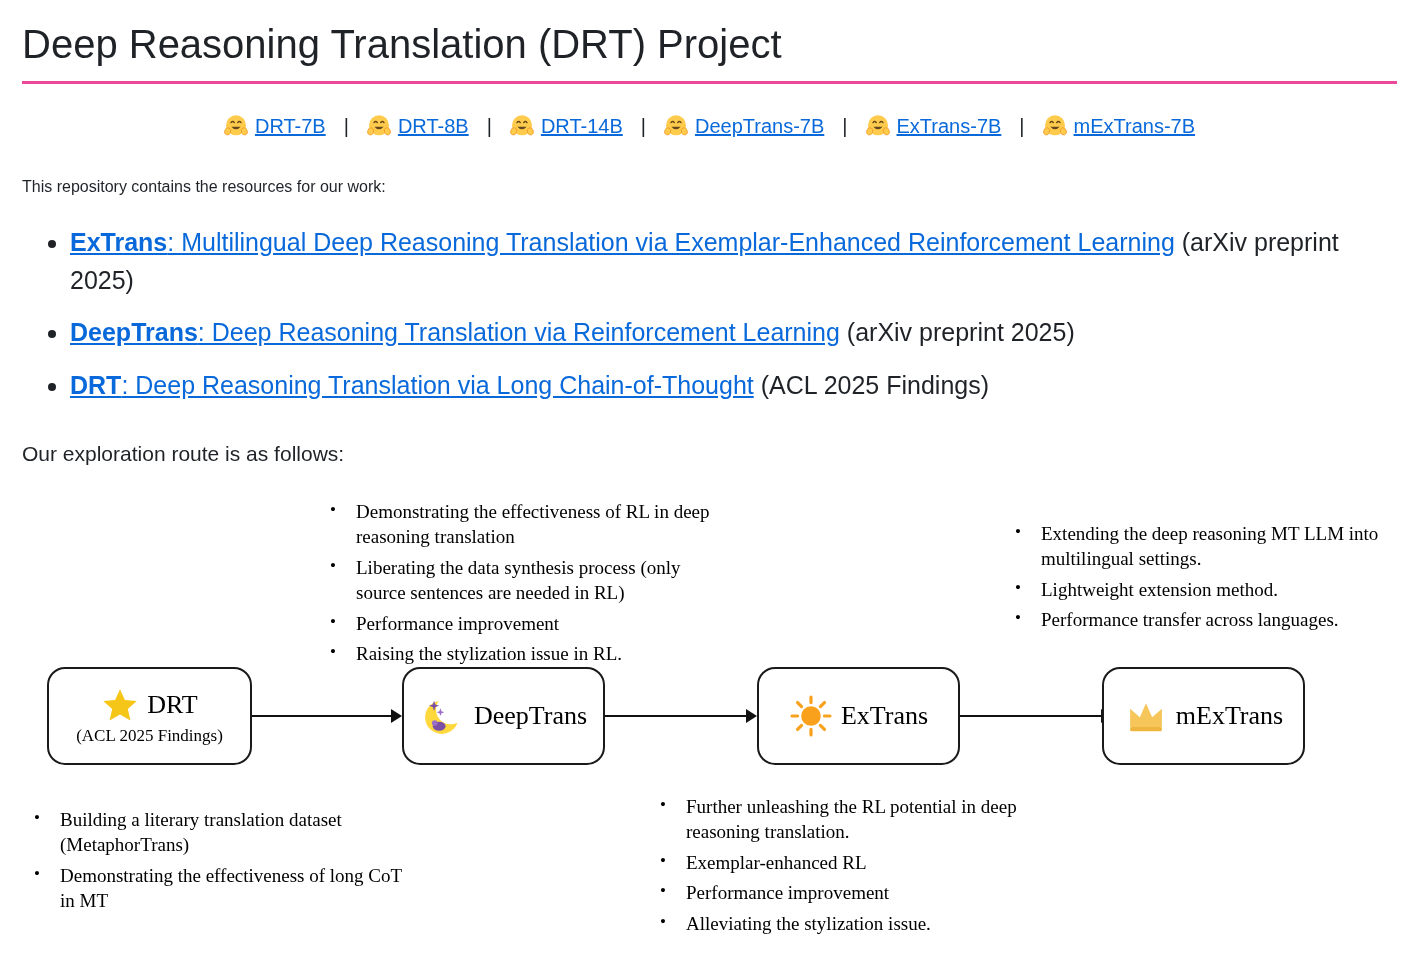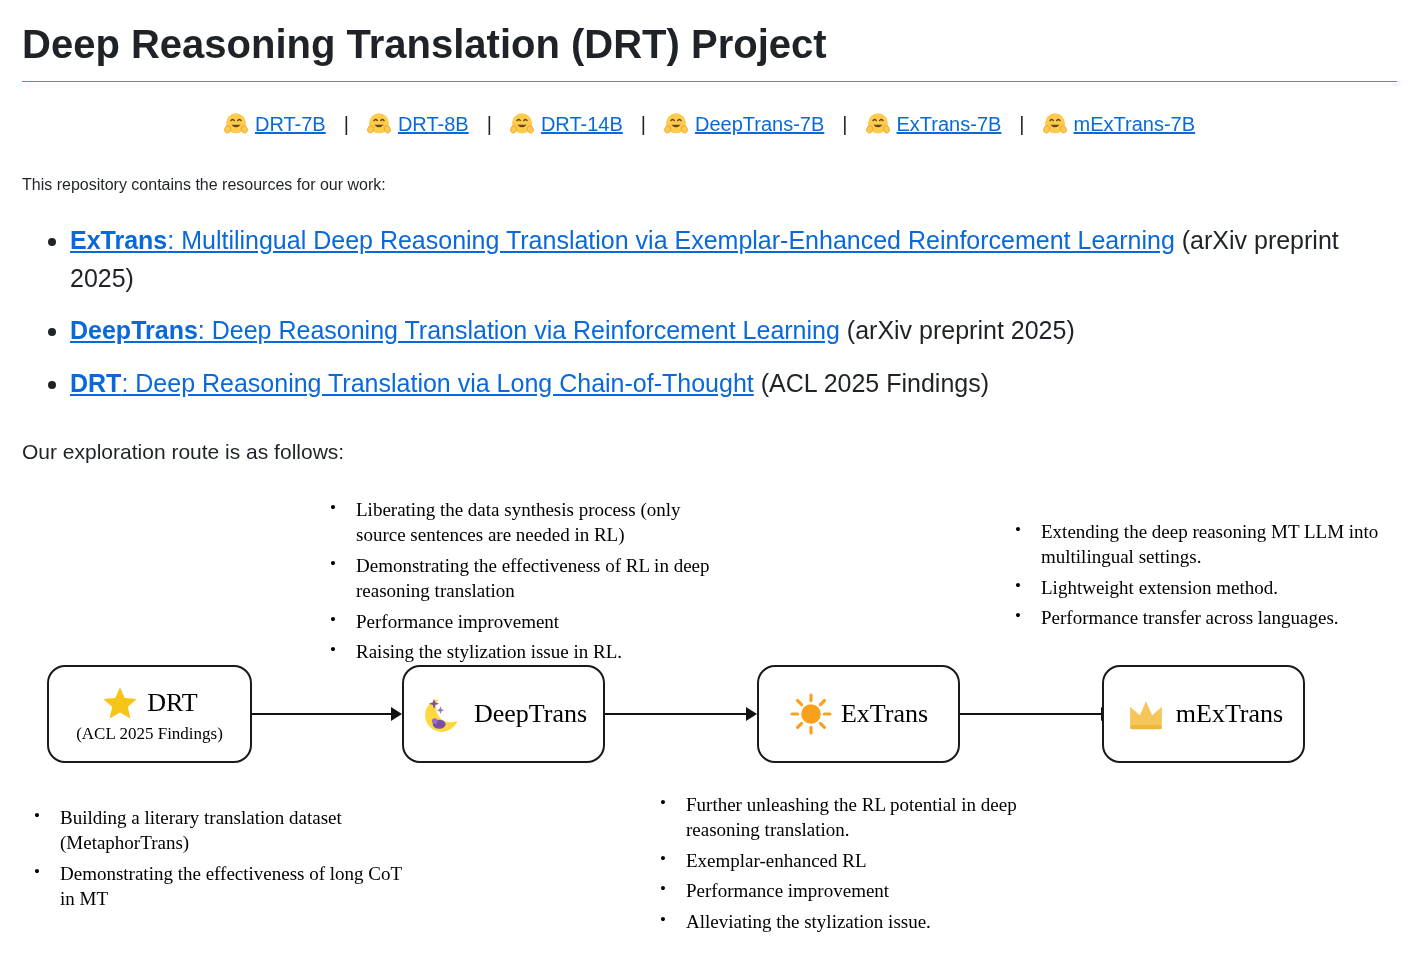--- a/index.html
+++ b/index.html
@@ -8,24 +8,24 @@
     width: 1419px;
     font-family: "Liberation Sans", "DejaVu Sans", sans-serif;
     color: #1f2328;
     padding: 16px 22px 0 22px;
   }
   .page { width: 1375px; }
 
   
   h1.page-title {
     font-size: 40px;
-    font-weight: 700;
+    font-weight: 400;
     margin: 0 0 0 0;
     padding: 6px 0 14px 0;
-    border-bottom: 1px solid #ec4899;
+    border-bottom: 3px solid #ec4899;
     letter-spacing: 0;
   }
 
   
   .model-links {
     margin-top: 30px;
     text-align: center;
     font-size: 20px;
     display: flex;
     justify-content: center;
@@ -244,22 +244,22 @@
     <li>
       <a class="paper-link"><strong>DRT</strong><span>: Deep Reasoning Translation via Long Chain-of-Thought</span></a><span class="paper-suffix"> (ACL 2025 Findings)</span>
     </li>
   </ul>
 
   <p class="route-intro">Our exploration route is as follows:</p>
 
   <div class="diagram">
 
     <ul class="notes notes-deeptrans">
+      <li>Demonstrating the effectiveness of RL in deep reasoning translation</li>
       <li>Liberating the data synthesis process (only source sentences are needed in RL)</li>
-      <li>Demonstrating the effectiveness of RL in deep reasoning translation</li>
       <li>Performance improvement</li>
       <li>Raising the stylization issue in RL.</li>
     </ul>
 
     <ul class="notes notes-mextrans">
       <li>Extending the deep reasoning MT LLM into multilingual settings.</li>
       <li>Lightweight extension method.</li>
       <li>Performance transfer across languages.</li>
     </ul>
 

